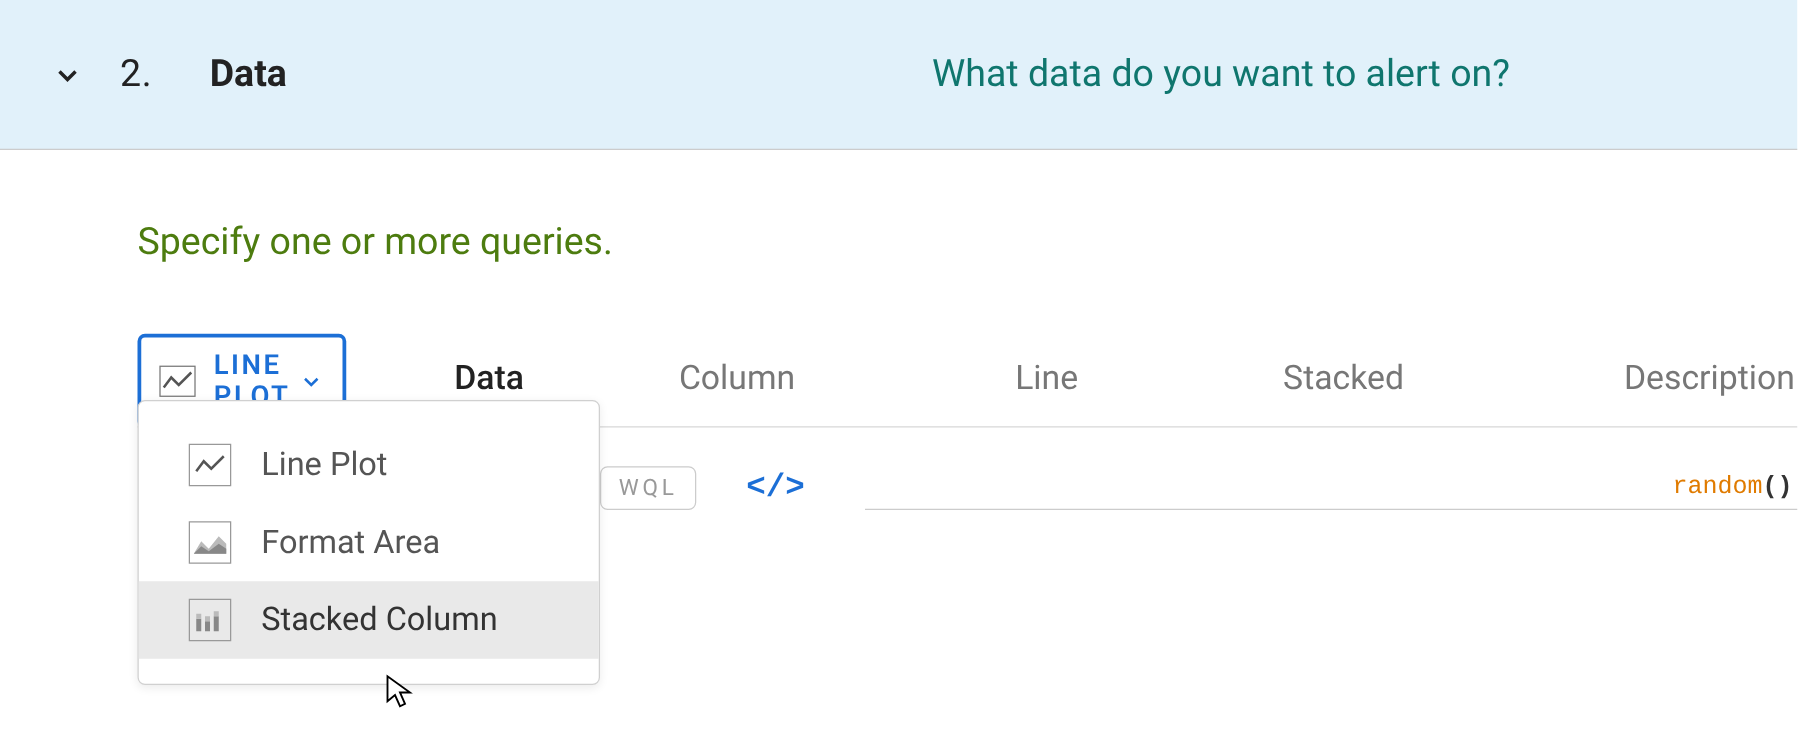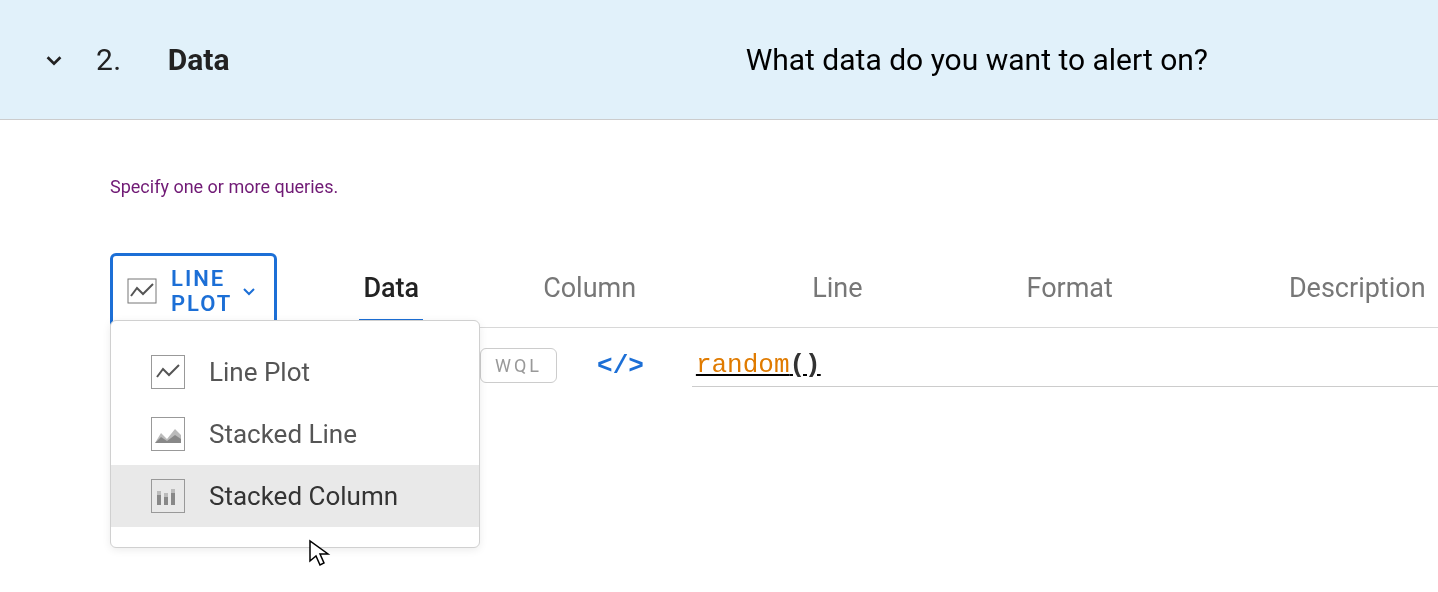--- a/index.html
+++ b/index.html
@@ -36,32 +36,32 @@
       margin-right: 46px;
       letter-spacing: 0.5px;
     }
     .step-title {
       font-size: 30px;
       font-weight: 700;
       color: #222;
     }
     .step-question {
       font-size: 30px;
-      color: #000000;
+      color: #0f766e;
       margin-left: auto;
       margin-right: 200px;
     }
 
     
     .content {
       padding: 56px 0 0 110px;
     }
     .instruction {
-      font-size: 18px;
-      color: #701a75;
+      font-size: 30px;
+      color: #4d7c0f;
     }
 
     
     .control-row {
       margin-top: 54px;
       display: flex;
       align-items: center;
       border-bottom: 1px solid #d8d8d8;
     }
     .plot-selector {
@@ -113,22 +113,23 @@
     .tab-data { margin-left: 36px; }
     .tab-format { margin-left: 64px; }
     .tab-axis { margin-left: 116px; }
     .tab-legend { margin-left: 104px; }
     .tab-description { margin-left: 116px; }
 
     
     .query-row {
       display: flex;
       align-items: center;
-      margin-top: 16px;
+      margin-top: 30px;
       margin-left: 370px;
+      text-align: right;
     }
     .wql-tag {
       border: 1px solid #ccc;
       border-radius: 6px;
       padding: 6px 14px;
       font-size: 18px;
       color: #999;
       letter-spacing: 3px;
       margin-right: 40px;
     }
@@ -137,25 +138,24 @@
       font-size: 26px;
       font-weight: 700;
       margin-right: 48px;
       font-family: "Courier New", monospace;
     }
     .query-input {
       flex: 1;
       border: none;
       border-bottom: 1px solid #ccc;
       font-family: "Courier New", monospace;
-      font-size: 26px;
+      font-size: 20px;
       padding: 6px 4px;
       outline: none;
       width: 640px;
-      text-decoration: underline;
     }
     .query-input .fn { color: #e07b00; }
     .query-input .paren { color: #333; font-weight: 700; }
 
     
     .dropdown {
       position: absolute;
       top: 320px;
       left: 110px;
       width: 370px;
@@ -227,21 +227,21 @@
       <span class="mini-caret">
         <svg width="14" height="10" viewBox="0 0 14 10" fill="none" stroke="#1c6fd6" stroke-width="2">
           <polyline points="2 3 7 8 12 3"></polyline>
         </svg>
       </span>
     </div>
 
     <div class="tab tab-data active">Data</div>
     <div class="tab tab-format">Column</div>
     <div class="tab tab-axis">Line</div>
-    <div class="tab tab-legend">Format</div>
+    <div class="tab tab-legend">Stacked</div>
     <div class="tab tab-description">Description</div>
   </div>
 
   <div class="query-row">
     <span class="wql-tag">WQL</span>
     <span class="code-icon">&lt;/&gt;</span>
     <div class="query-input">
       <span class="fn">random</span><span class="paren">()</span>
     </div>
   </div>
@@ -256,21 +256,21 @@
     </span>
     <span>Line Plot</span>
   </div>
   <div class="dropdown-item">
     <span class="dd-icon">
       <svg width="30" height="26" viewBox="0 0 30 26">
         <polygon points="2 22 8 12 14 18 22 8 28 14 28 22" fill="#bbb"></polygon>
         <polygon points="2 22 8 16 14 20 22 14 28 18 28 22" fill="#888"></polygon>
       </svg>
     </span>
-    <span>Stacked Line</span>
+    <span>Format Area</span>
   </div>
   <div class="dropdown-item hover">
     <span class="dd-icon">
       <svg width="30" height="26" viewBox="0 0 30 26">
         <rect x="4" y="12" width="4" height="10" fill="#888"></rect>
         <rect x="4" y="8" width="4" height="4" fill="#bbb"></rect>
         <rect x="11" y="14" width="4" height="8" fill="#888"></rect>
         <rect x="11" y="10" width="4" height="4" fill="#bbb"></rect>
         <rect x="18" y="10" width="4" height="12" fill="#888"></rect>
         <rect x="18" y="6" width="4" height="4" fill="#bbb"></rect>

